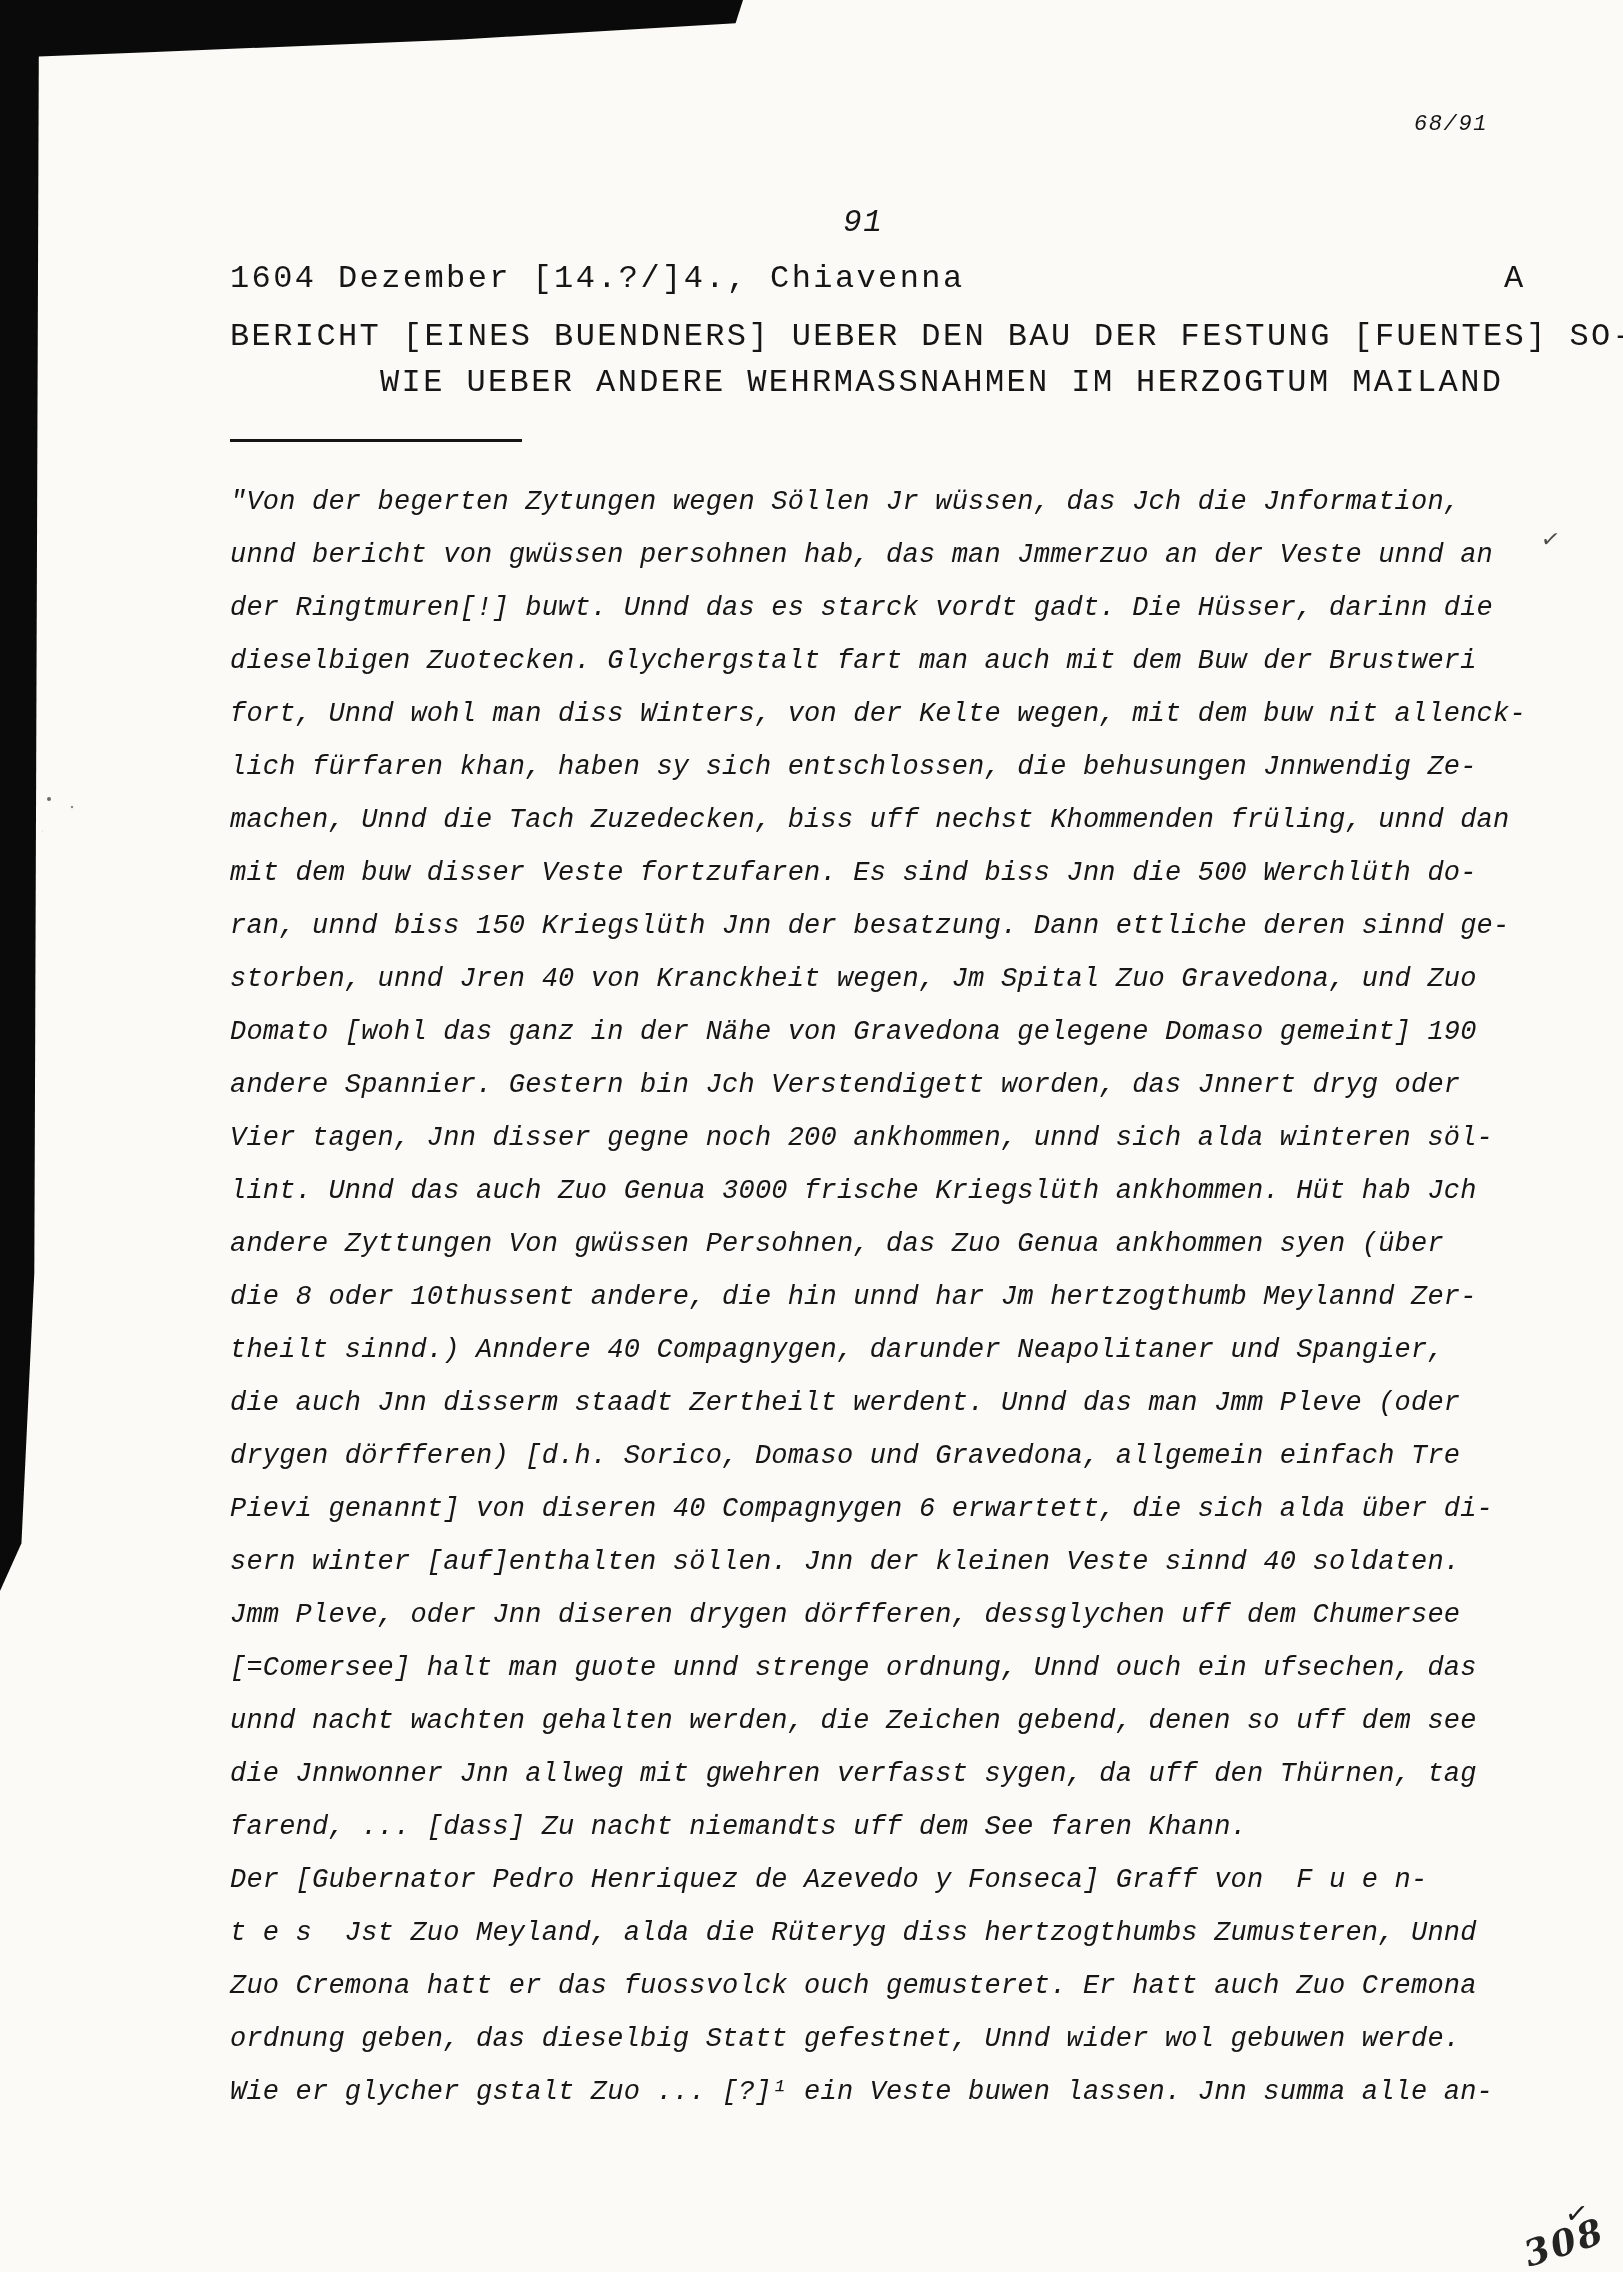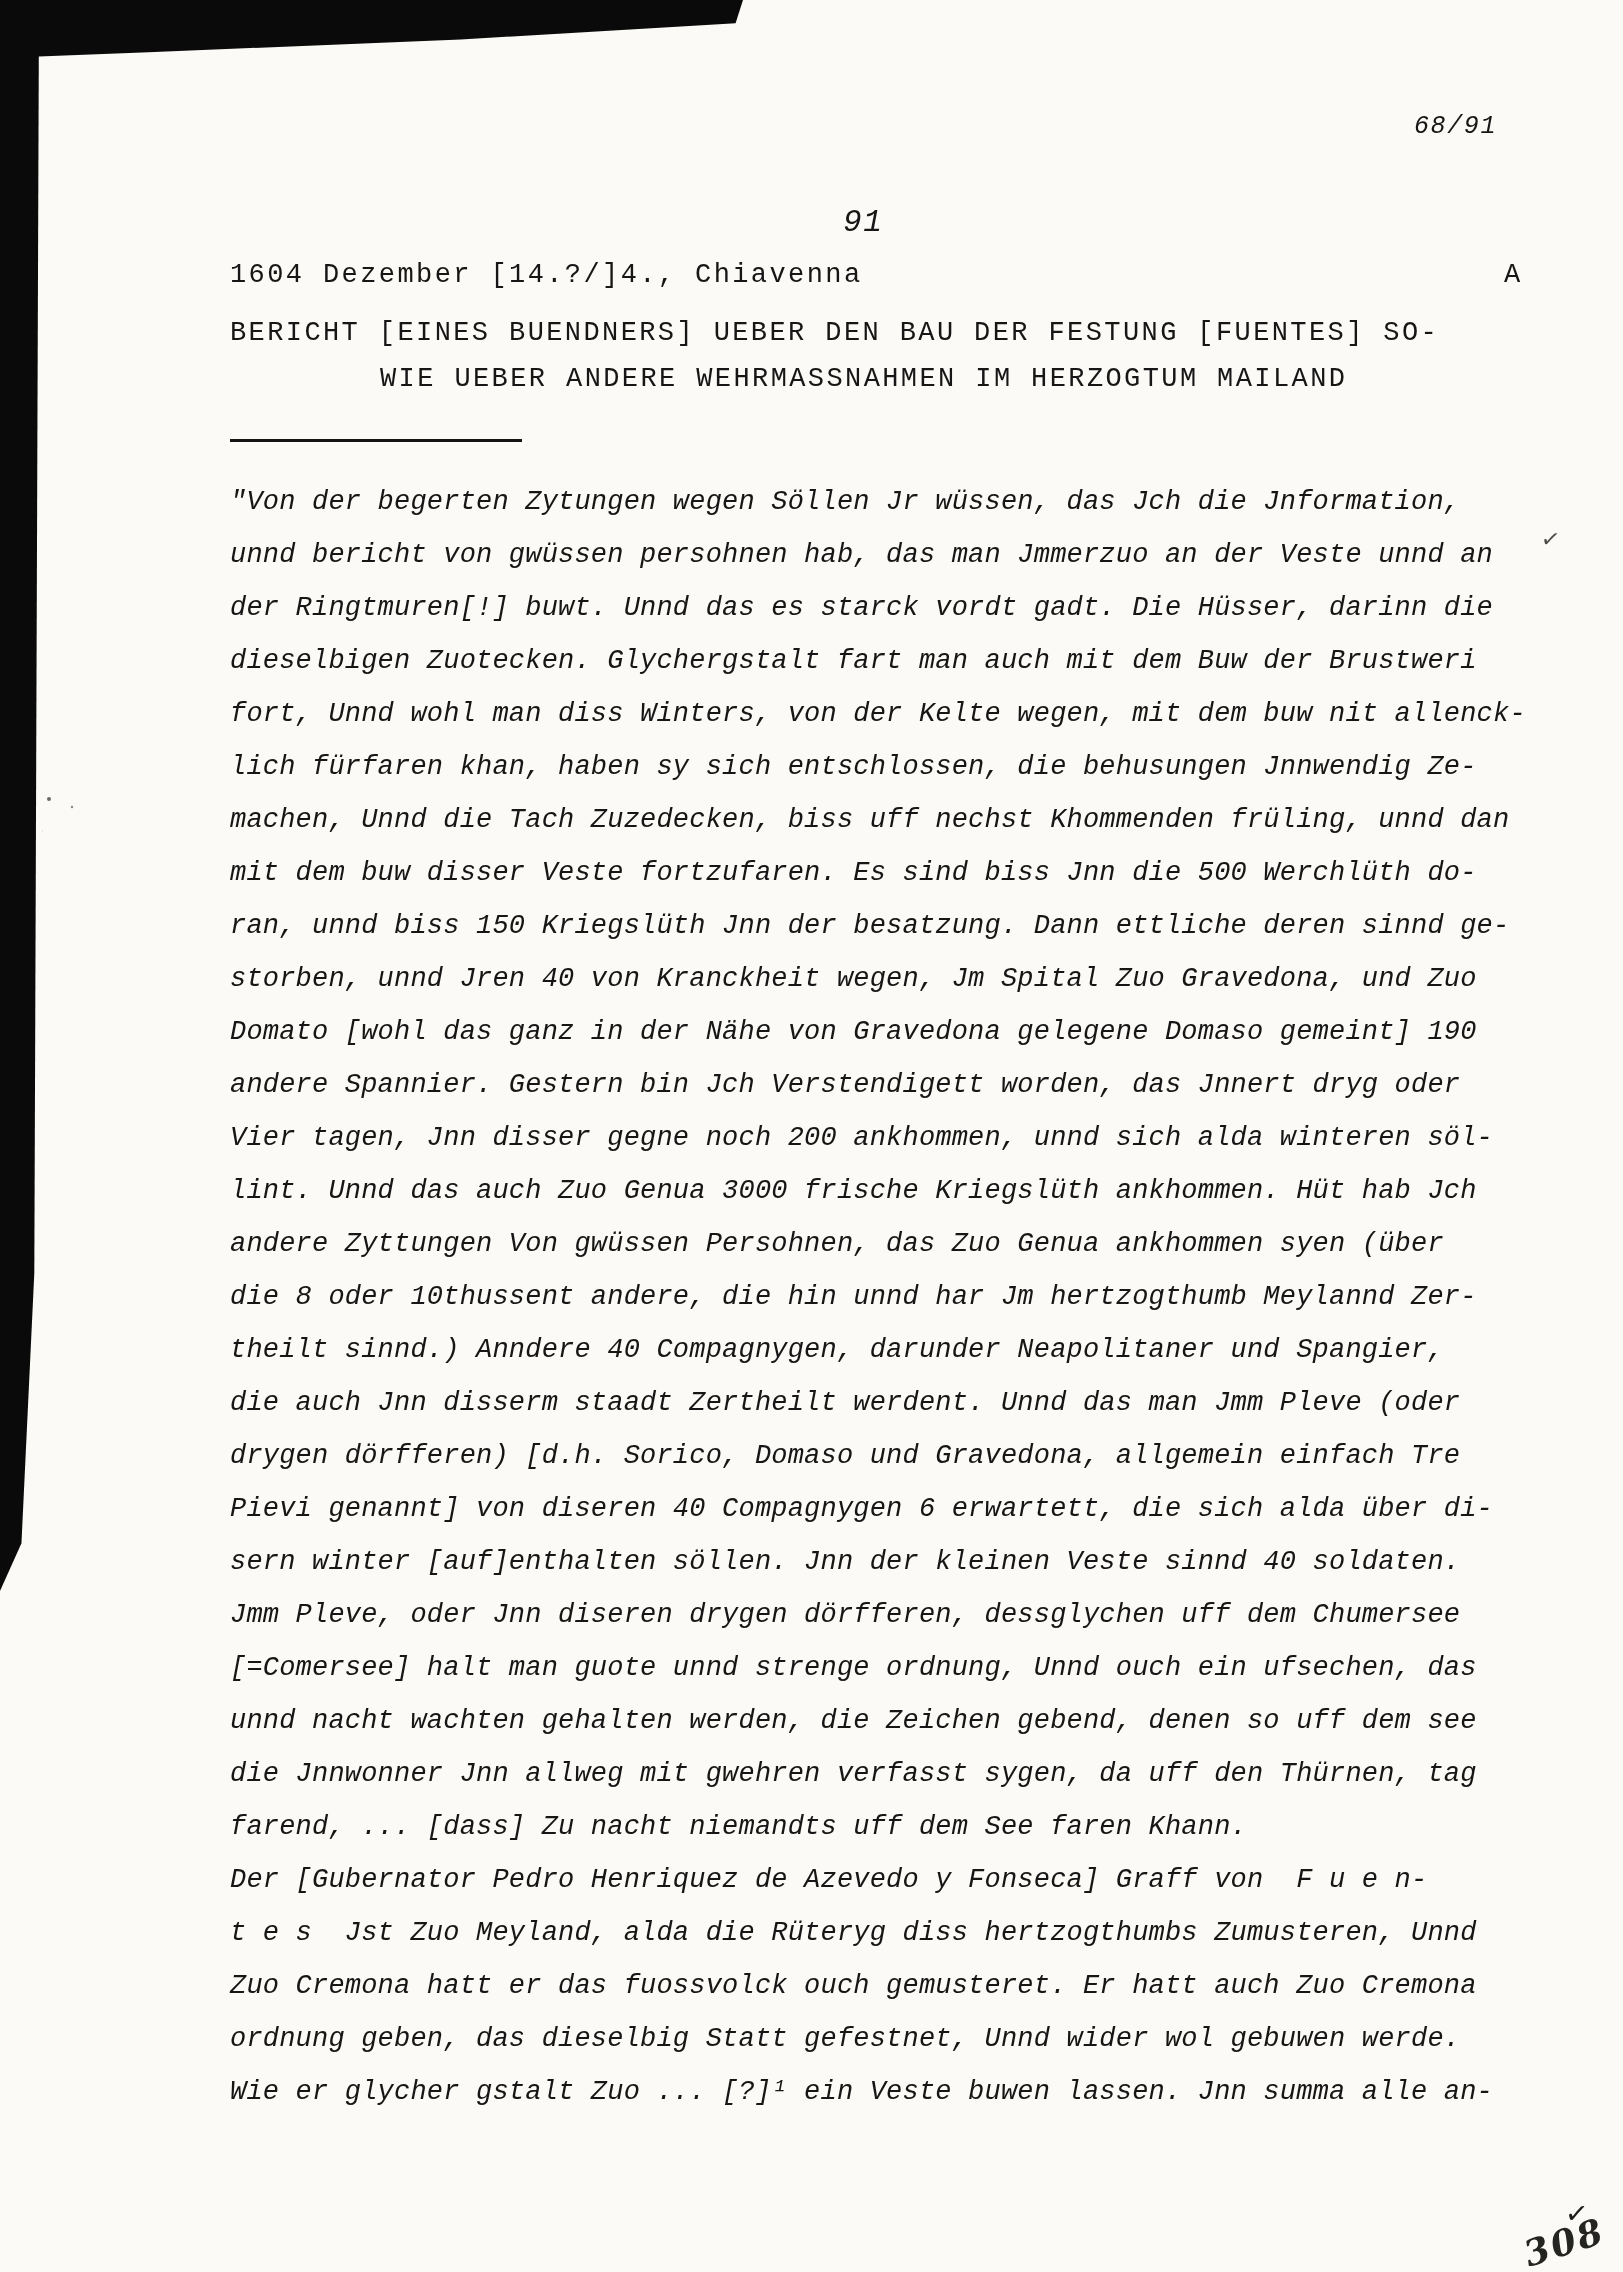--- a/index.html
+++ b/index.html
@@ -37,28 +37,28 @@
     width: 4px; height: 4px;
     border-radius: 50%;
     background: #6a6a66;
     box-shadow: 23px 8px 0 -0.8px #8a8a84, -6.5px 32px 0 -1.6px #9a9a94;
   }
   
   .typed {
     font-family: "Liberation Mono", "DejaVu Sans Mono", monospace;
     font-style: normal;
     letter-spacing: 2.4px;
-    font-size: 27px;
+    font-size: 32px;
     white-space: pre;
   }
   .archive-ref {
     position: absolute;
     left: 1414px; top: 112px;
     font-style: italic;
-    font-size: 25px;
+    font-size: 22px;
     letter-spacing: 1.6px;
   }
   .page-number {
     position: absolute;
     left: 843px; top: 205px;
     font-size: 31px;
     letter-spacing: 1.6px;
     font-style: italic;
   }
   .dateline {

